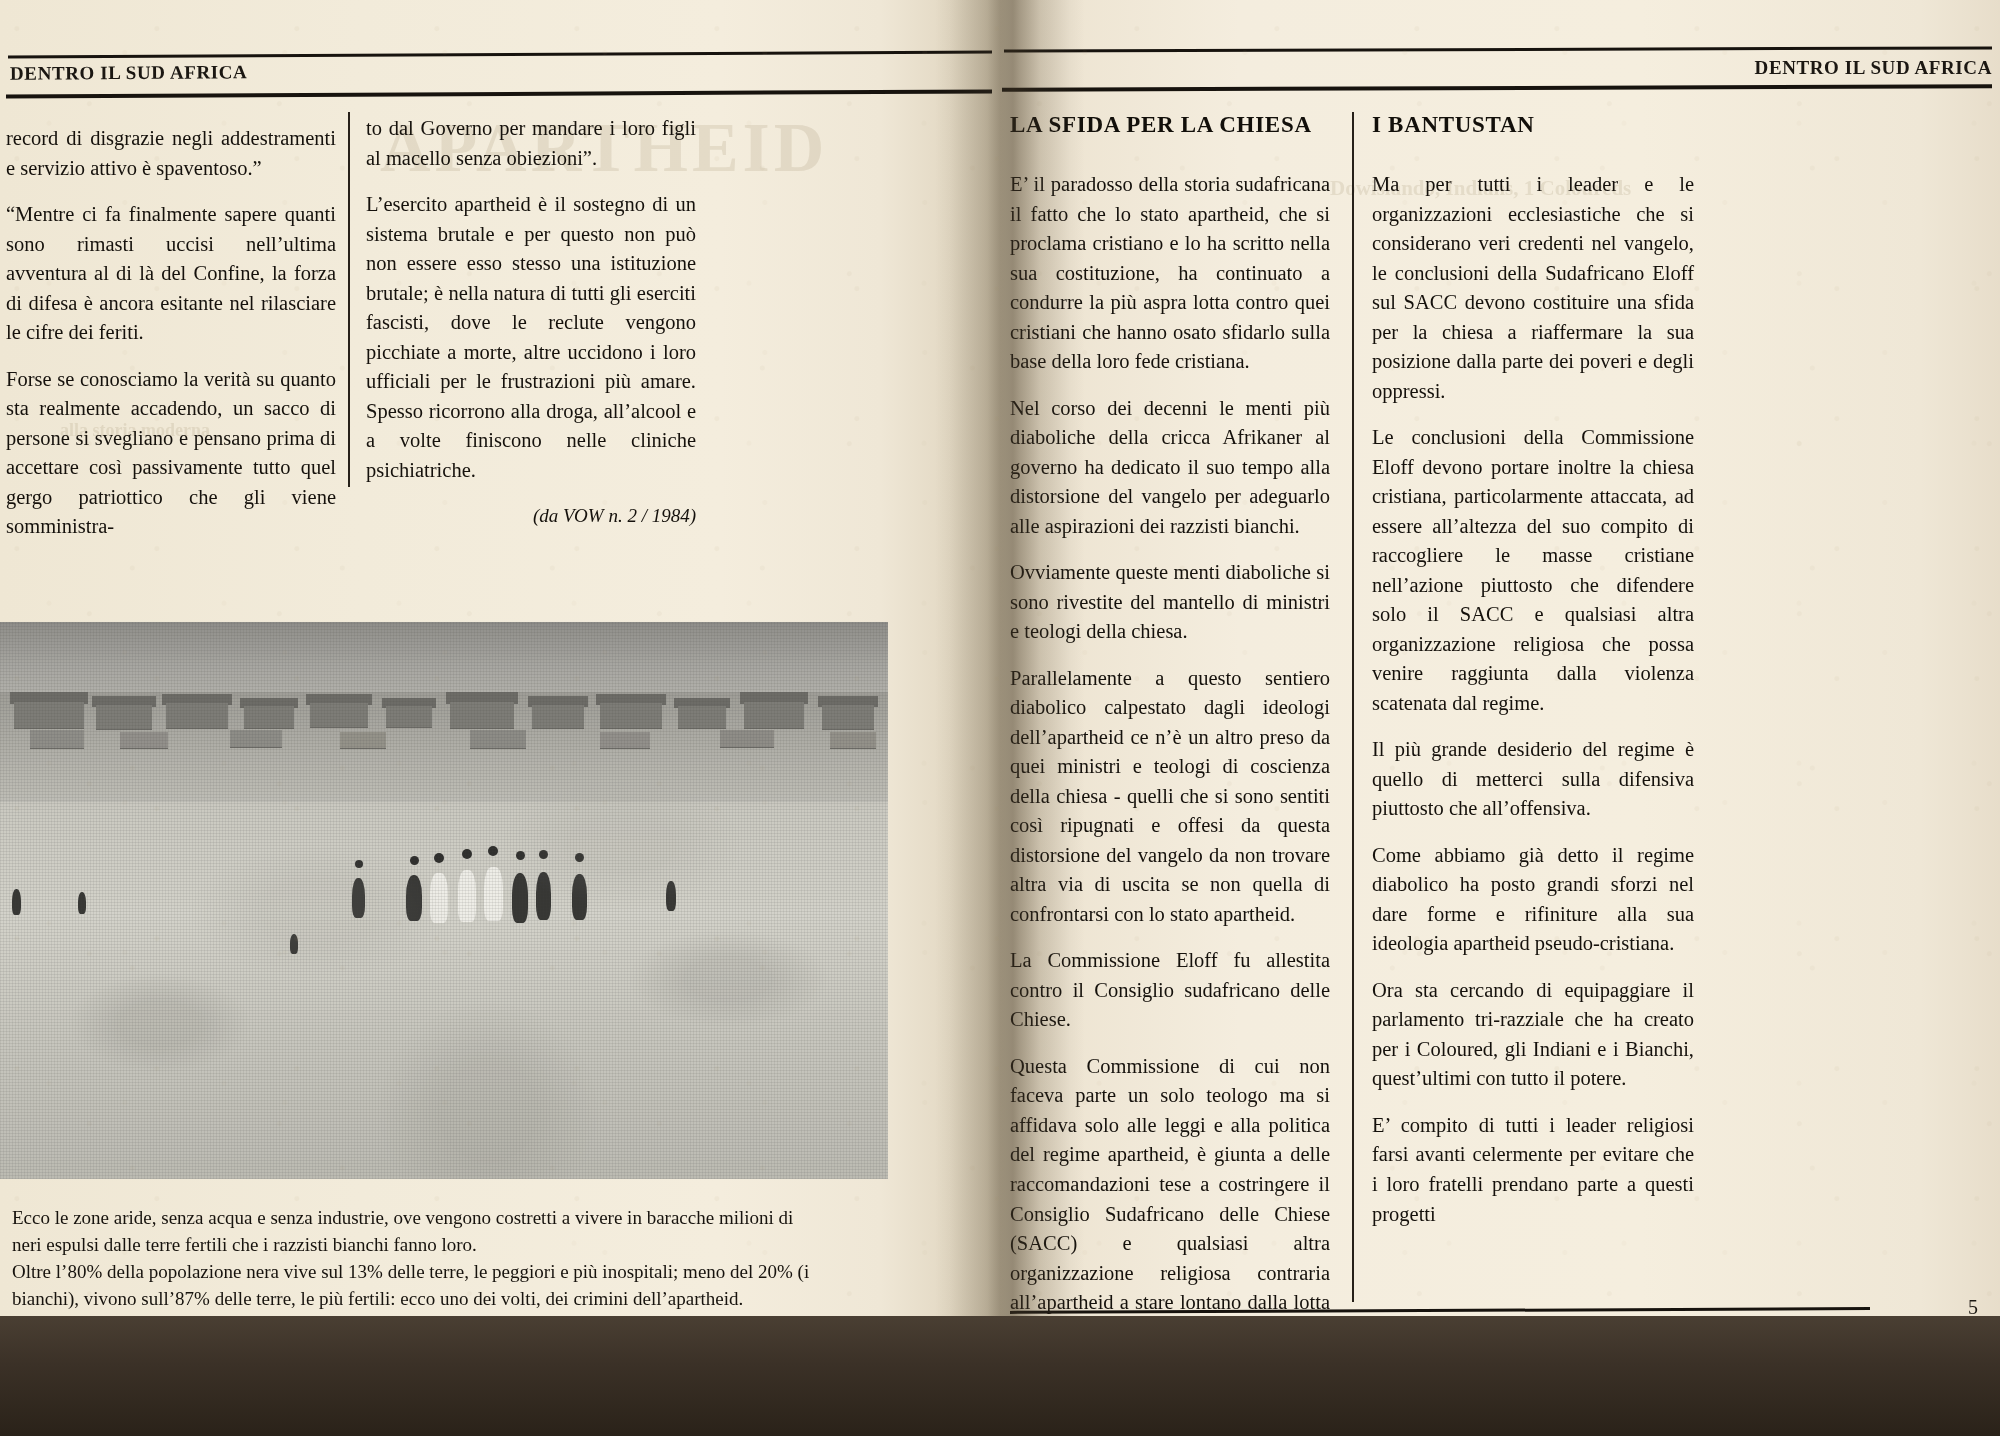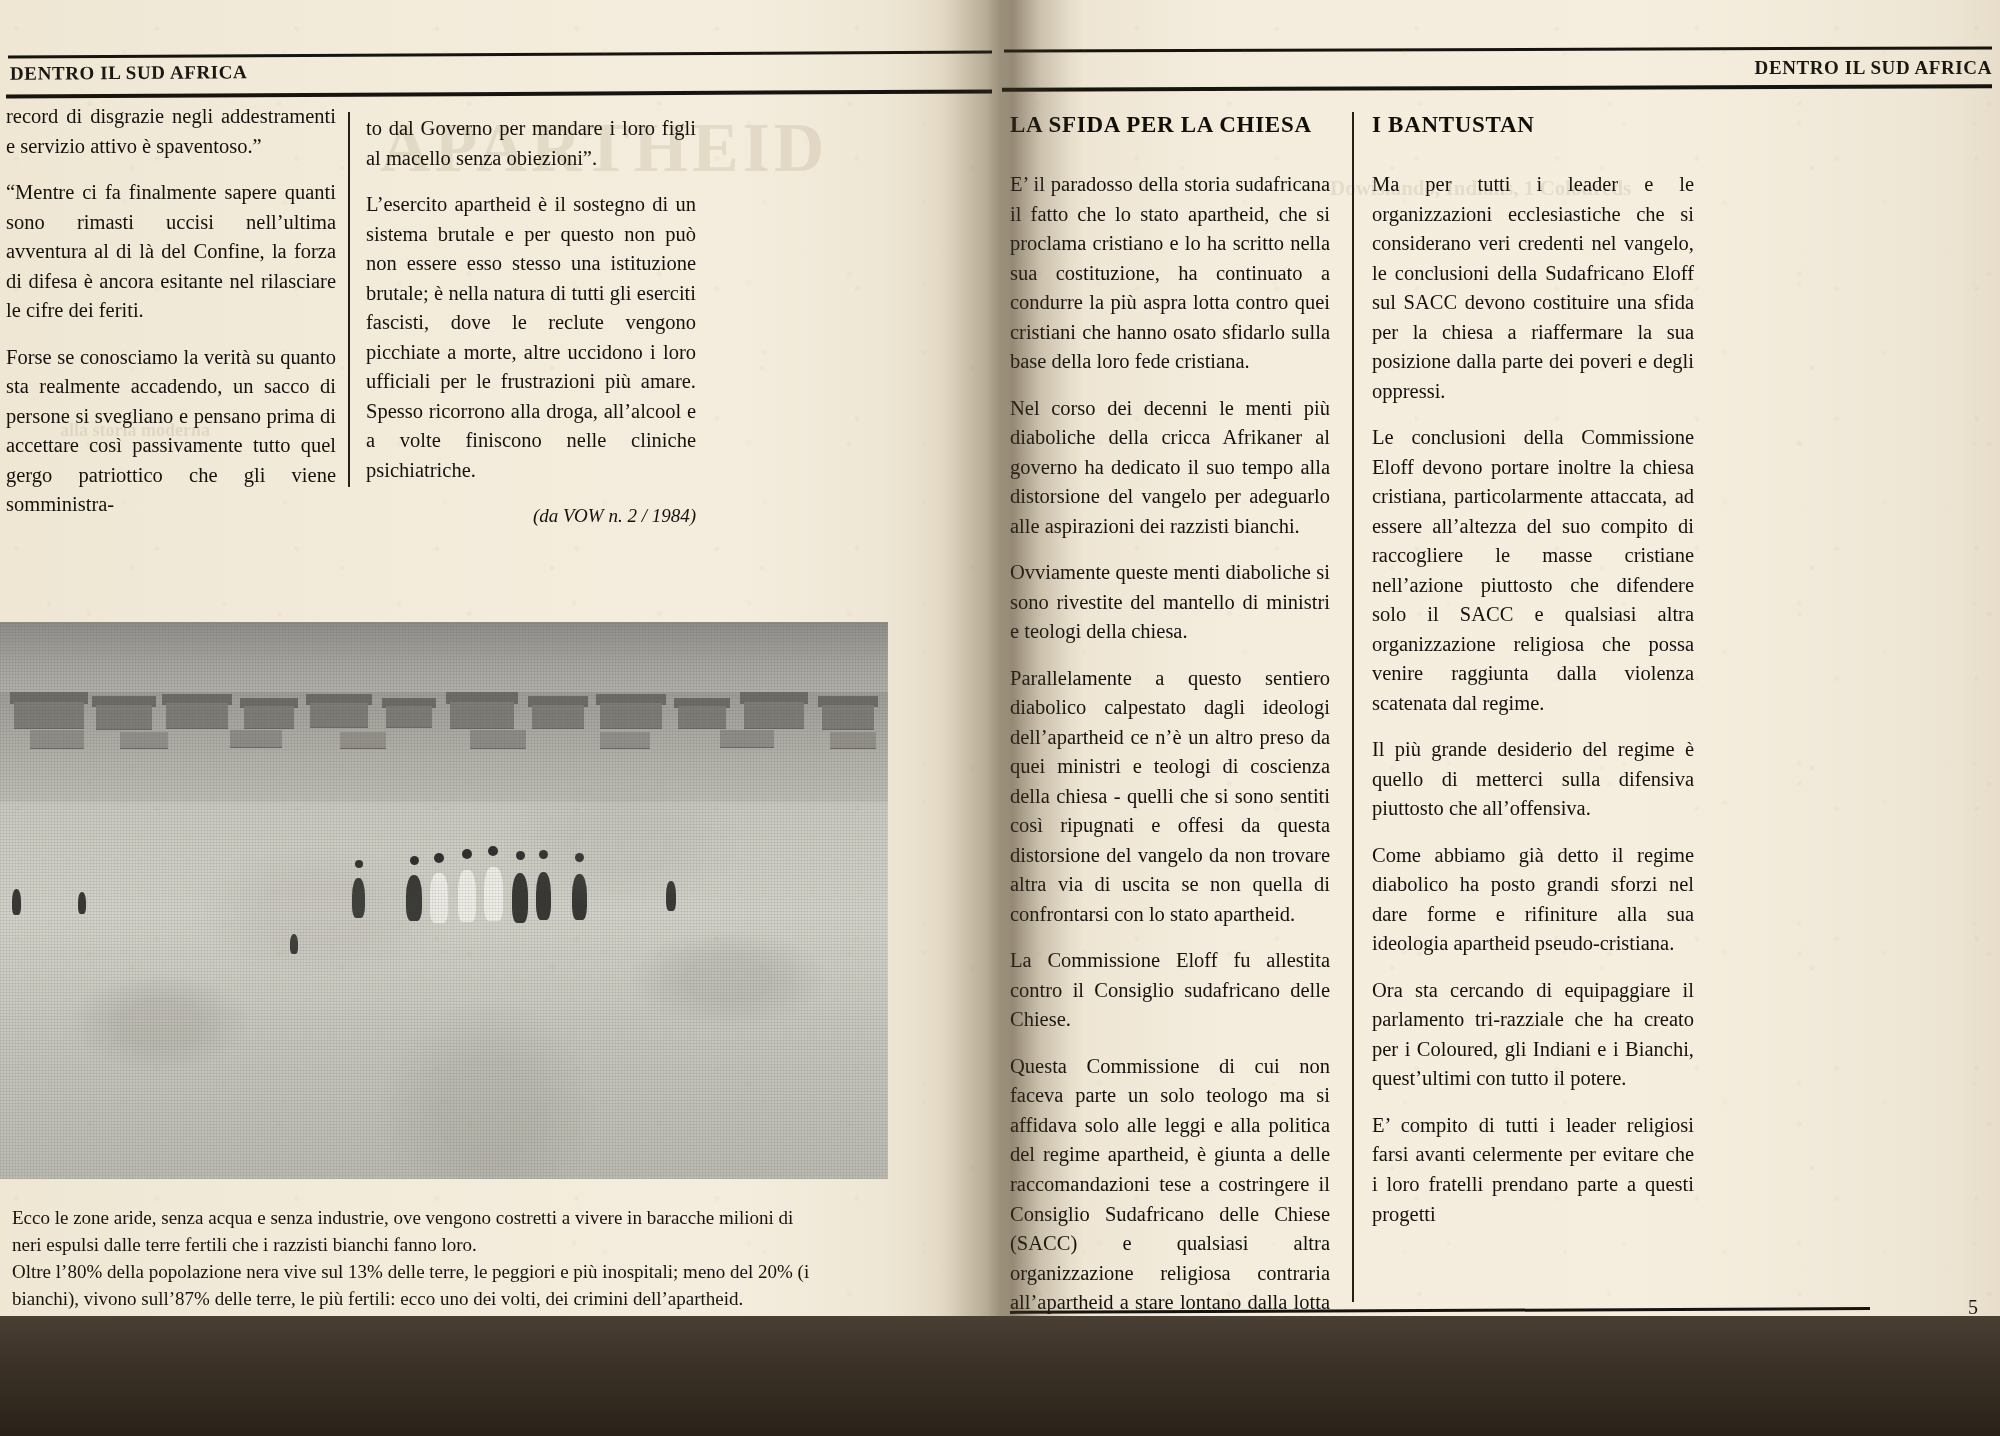--- a/index.html
+++ b/index.html
@@ -225,21 +225,21 @@
     <div class="rule" style="left:8px;top:53px;width:984px;height:3px;transform:rotate(-0.28deg);"></div>
     <div class="rule" style="left:6px;top:92px;width:986px;height:4px;transform:rotate(-0.30deg);"></div>
 
     <div class="runhead" style="left:10px;top:62px;transform:rotate(-0.35deg);">DENTRO IL SUD AFRICA</div>
 
     <div class="ghost" style="left:380px;top:108px;font-size:70px;letter-spacing:4px;">APARTHEID</div>
     <div class="ghost" style="left:60px;top:420px;font-size:18px;">alla storia moderna</div>
 
     <div class="colrule" style="left:348px;top:112px;height:375px;"></div>
 
-    <div class="col" style="left:6px;top:102px;width:330px;">
+    <div class="col" style="left:6px;top:124px;width:330px;">
       <p>record di disgrazie negli addestramenti e servizio attivo è spaventoso.”</p>
       <p>“Mentre ci fa finalmente sapere quanti sono rimasti uccisi nell’ultima avventura al di là del Confine, la forza di difesa è ancora esitante nel rilasciare le cifre dei feriti.</p>
       <p>Forse se conosciamo la verità su quanto sta realmente accadendo, un sacco di persone si svegliano e pensano prima di accettare così passivamente tutto quel gergo patriottico che gli viene somministra-</p>
     </div>
 
     <div class="col" style="left:366px;top:114px;width:330px;">
       <p>to dal Governo per mandare i loro figli al macello senza obiezioni”.</p>
       <p>L’esercito apartheid è il sostegno di un sistema brutale e per questo non può non essere esso stesso una istituzione brutale; è nella natura di tutti gli eserciti fascisti, dove le reclute vengono picchiate a morte, altre uccidono i loro ufficiali per le frustrazioni più amare. Spesso ricorrono alla droga, all’alcool e a volte finiscono nelle cliniche psichiatriche.</p>
       <p class="attrib">(da VOW n. 2 / 1984)</p>
     </div>

